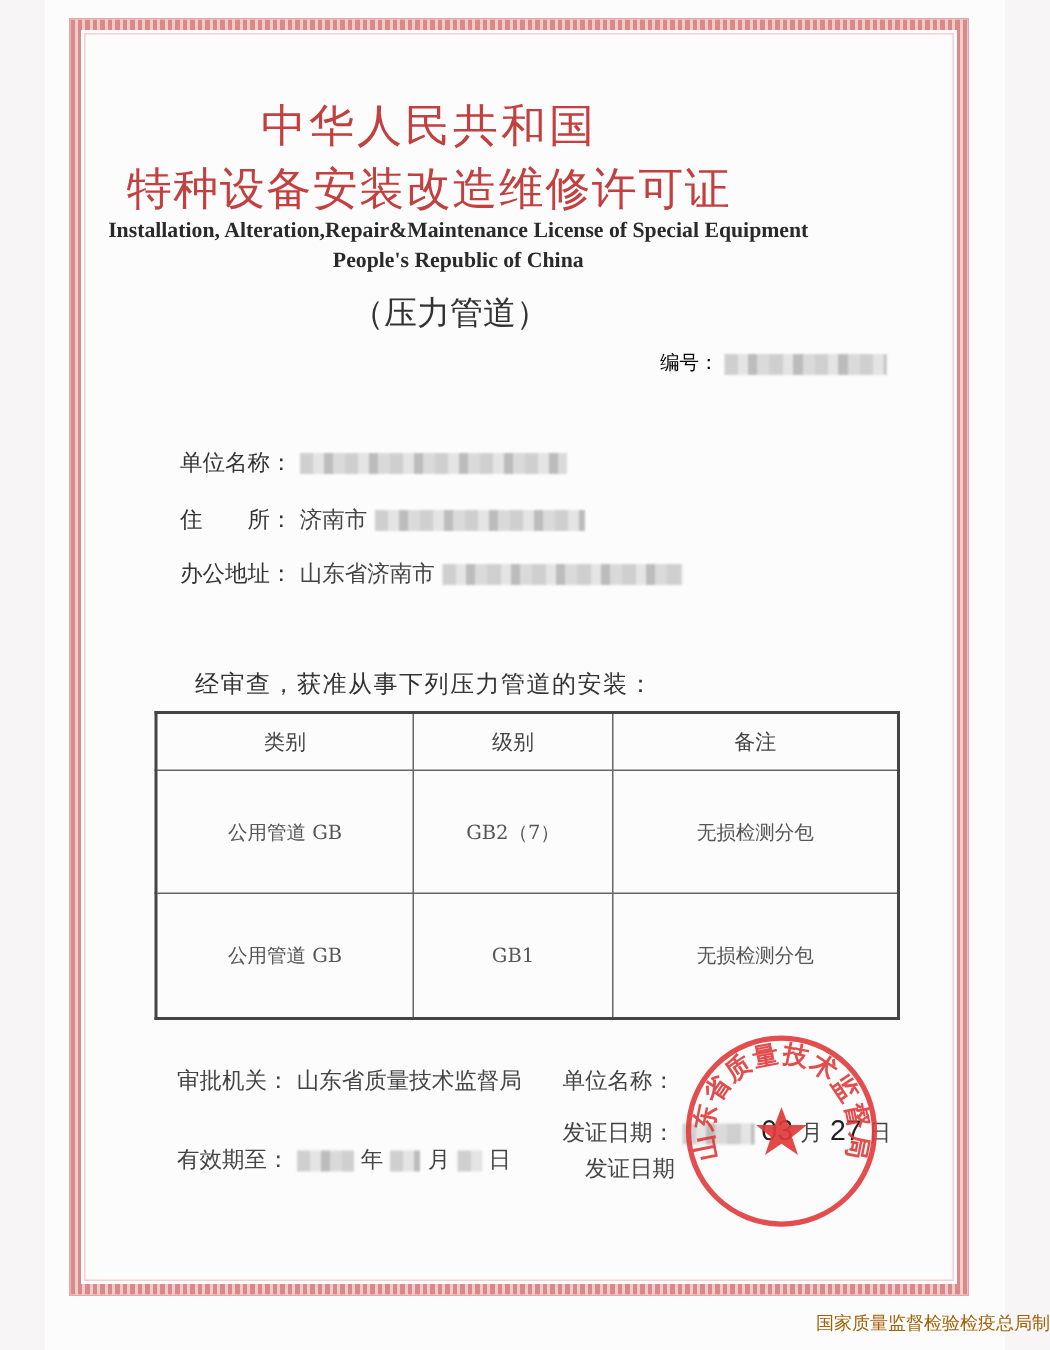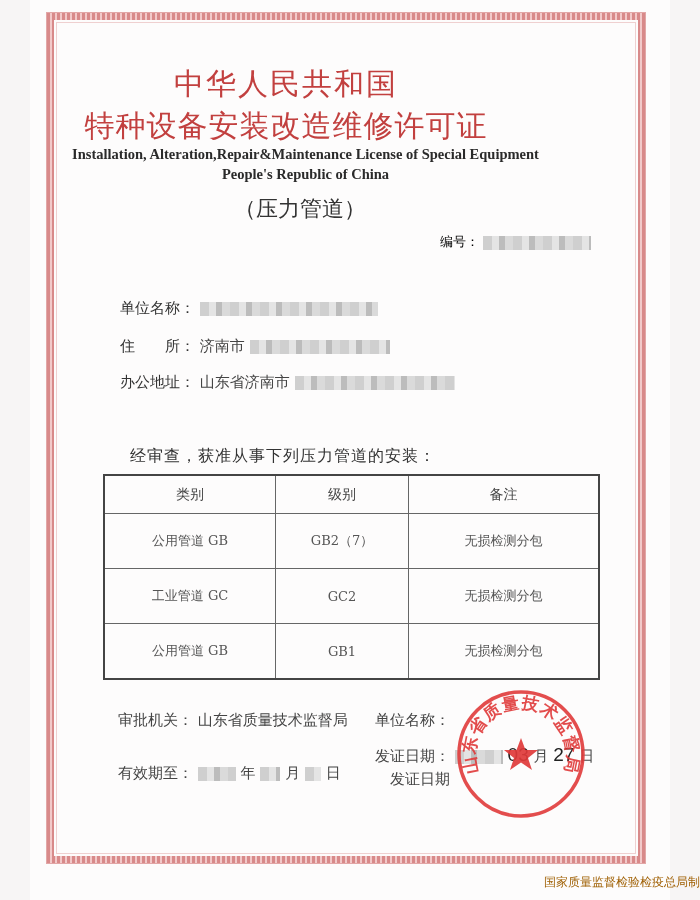--- a/index.html
+++ b/index.html
@@ -121,25 +121,20 @@
       <th>备注</th>
     </tr>
   </thead>
   <tbody>
     <tr>
       <td>公用管道 GB</td>
       <td>GB2（7）</td>
       <td>无损检测分包</td>
     </tr>
     <tr>
-      <td>工业管道 GC</td>
-      <td>GC2</td>
-      <td>无损检测分包</td>
-    </tr>
-    <tr>
       <td>公用管道 GB</td>
       <td>GB1</td>
       <td>无损检测分包</td>
     </tr>
   </tbody>
 </table>
 
 <div id="b1" class="abs bottom">
   <span>审批机关：</span>
   <span>山东省质量技术监督局</span>

